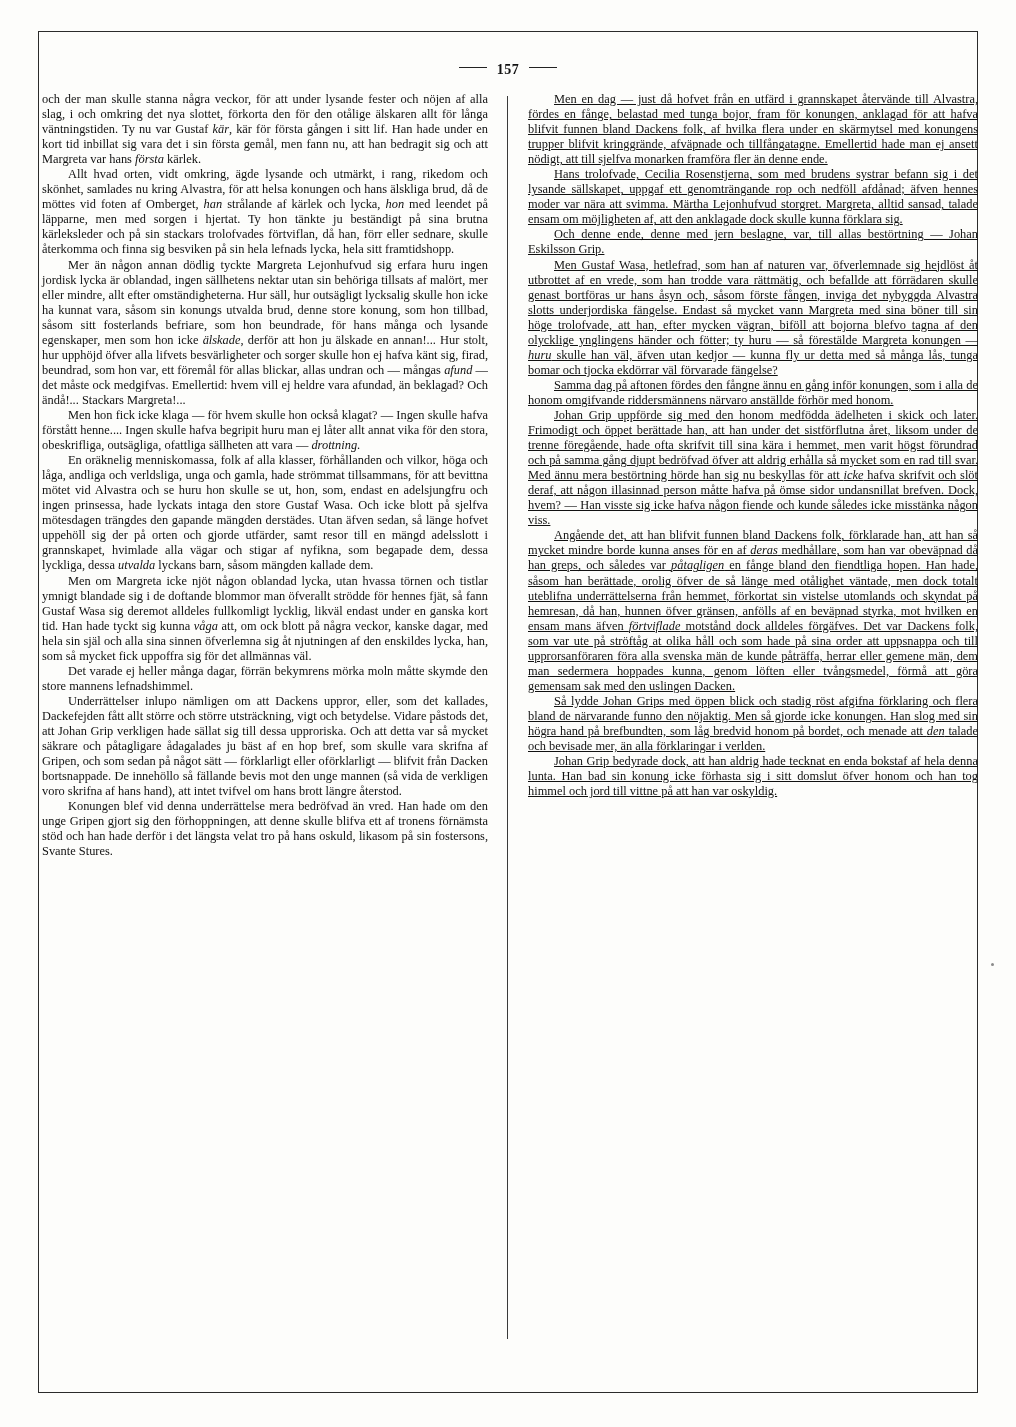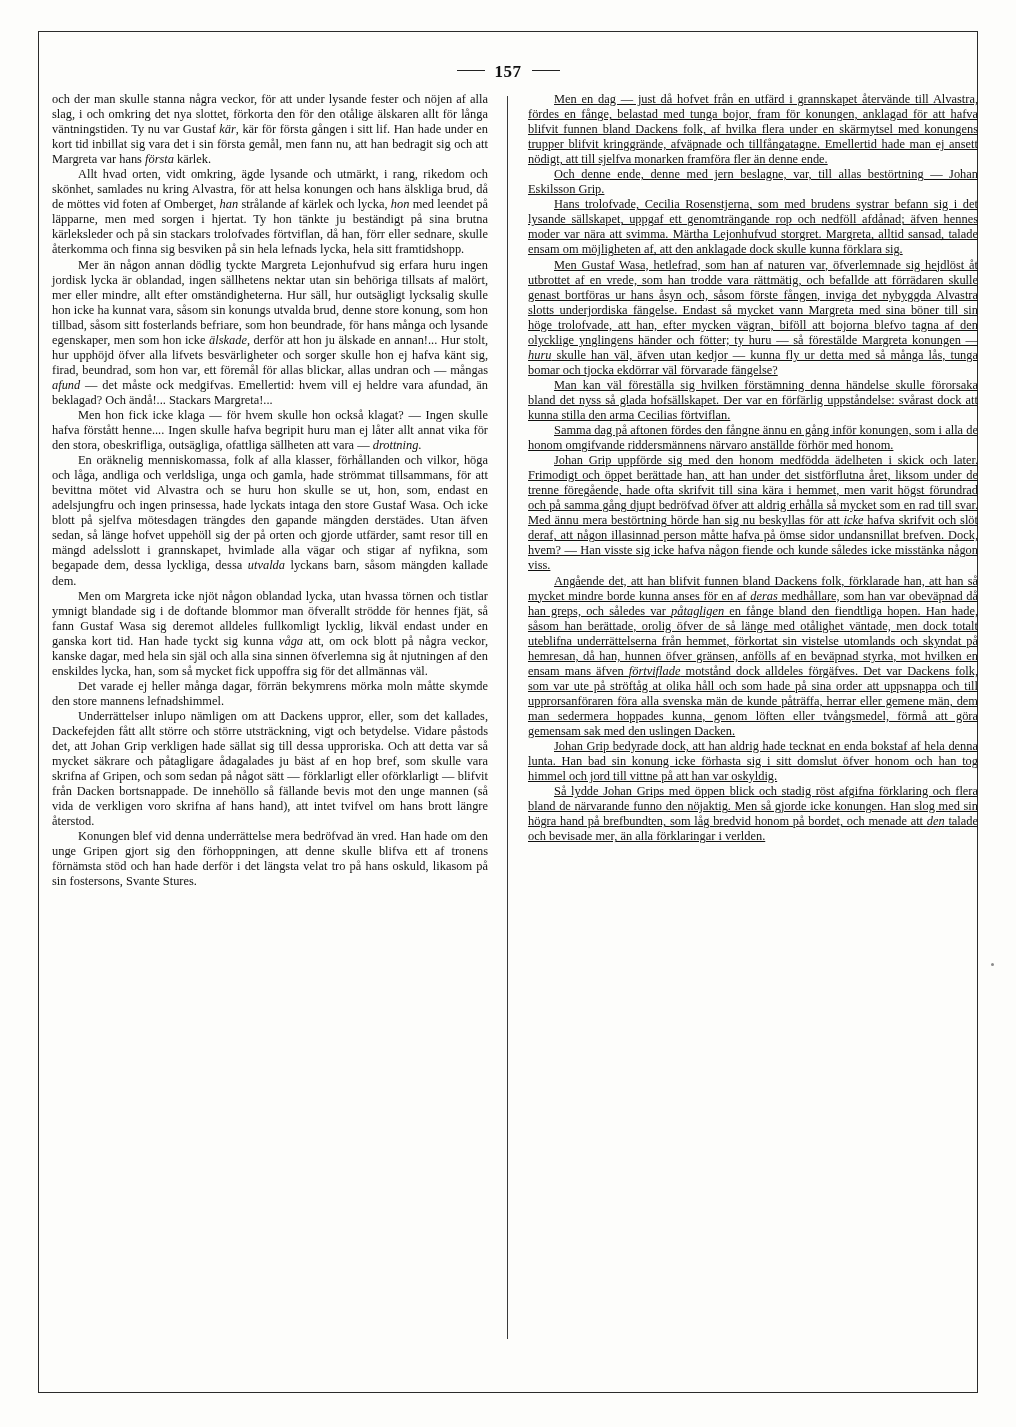--- a/index.html
+++ b/index.html
@@ -28,21 +28,21 @@
     height: 1362px;
     border: 1.2px solid #2b2b2b;
     box-sizing: border-box;
   }
   .page-number-row {
     position: absolute;
     left: 38px;
     top: 62px;
     width: 940px;
     text-align: center;
-    font-size: 17px;
+    font-size: 14px;
     font-weight: bold;
     letter-spacing: 0.5px;
   }
   .page-number-row .rule {
     display: inline-block;
     width: 28px;
     height: 1px;
     background: #222;
     vertical-align: middle;
     margin: 0 10px;
@@ -63,21 +63,21 @@
   .col {
     box-sizing: border-box;
     font-size: 12.4px;
     line-height: 15.05px;
     text-align: justify;
     text-justify: inter-word;
     hyphens: manual;
   }
   .col-left {
     width: 450px;
-    padding-left: 14px;
+    padding-left: 4px;
     margin-left: 0px;
   }
   .col-divider {
     width: 40px;
     position: relative;
   }
   .col-divider:after {
     content: "";
     position: absolute;
     left: 19px;
@@ -128,26 +128,25 @@
         <p>Men hon fick icke klaga — för hvem skulle hon också klagat? — Ingen skulle hafva förstått henne.... Ingen skulle hafva begripit huru man ej låter allt annat vika för den stora, obeskrifliga, outsägliga, ofattliga sällheten att vara — <i>drottning</i>.</p>
         <p>En oräknelig menniskomassa, folk af alla klasser, förhållanden och vilkor, höga och låga, andliga och verldsliga, unga och gamla, hade strömmat tillsammans, för att bevittna mötet vid Alvastra och se huru hon skulle se ut, hon, som, endast en adelsjungfru och ingen prinsessa, hade lyckats intaga den store Gustaf Wasa. Och icke blott på sjelfva mötesdagen trängdes den gapande mängden derstädes. Utan äfven sedan, så länge hofvet uppehöll sig der på orten och gjorde utfärder, samt resor till en mängd adelsslott i grannskapet, hvimlade alla vägar och stigar af nyfikna, som begapade dem, dessa lyckliga, dessa <i>utvalda</i> lyckans barn, såsom mängden kallade dem.</p>
         <p>Men om Margreta icke njöt någon oblandad lycka, utan hvassa törnen och tistlar ymnigt blandade sig i de doftande blommor man öfverallt strödde för hennes fjät, så fann Gustaf Wasa sig deremot alldeles fullkomligt lycklig, likväl endast under en ganska kort tid. Han hade tyckt sig kunna <i>våga</i> att, om ock blott på några veckor, kanske dagar, med hela sin själ och alla sina sinnen öfverlemna sig åt njutningen af den enskildes lycka, han, som så mycket fick uppoffra sig för det allmännas väl.</p>
         <p>Det varade ej heller många dagar, förrän bekymrens mörka moln måtte skymde den store mannens lefnadshimmel.</p>
         <p>Underrättelser inlupo nämligen om att Dackens uppror, eller, som det kallades, Dackefejden fått allt större och större utsträckning, vigt och betydelse. Vidare påstods det, att Johan Grip verkligen hade sällat sig till dessa upproriska. Och att detta var så mycket säkrare och påtagligare ådagalades ju bäst af en hop bref, som skulle vara skrifna af Gripen, och som sedan på något sätt — förklarligt eller oförklarligt — blifvit från Dacken bortsnappade. De innehöllo så fällande bevis mot den unge mannen (så vida de verkligen voro skrifna af hans hand), att intet tvifvel om hans brott längre återstod.</p>
         <p>Konungen blef vid denna underrättelse mera bedröfvad än vred. Han hade om den unge Gripen gjort sig den förhoppningen, att denne skulle blifva ett af tronens förnämsta stöd och han hade derför i det längsta velat tro på hans oskuld, likasom på sin fostersons, Svante Stures.</p>
       </div>
     <div class="col-divider"></div>
     <div class="col col-right">
         <p>Men en dag — just då hofvet från en utfärd i grannskapet återvände till Alvastra, fördes en fånge, belastad med tunga bojor, fram för konungen, anklagad för att hafva blifvit funnen bland Dackens folk, af hvilka flera under en skärmytsel med konungens trupper blifvit kringgrände, afväpnade och tillfångatagne. Emellertid hade man ej ansett nödigt, att till sjelfva monarken framföra fler än denne ende.</p>
+        <p>Hans trolofvade, Cecilia Rosenstjerna, som med brudens systrar befann sig i det lysande sällskapet, uppgaf ett genomträngande rop och nedföll afdånad; äfven hennes moder var nära att svimma. Märtha Lejonhufvud storgret. Margreta, alltid sansad, talade ensam om möjligheten af, att den anklagade dock skulle kunna förklara sig.</p>
         <p>Och denne ende, denne med jern beslagne, var, till allas bestörtning — Johan Eskilsson Grip.</p>
-        <p>Hans trolofvade, Cecilia Rosenstjerna, som med brudens systrar befann sig i det lysande sällskapet, uppgaf ett genomträngande rop och nedföll afdånad; äfven hennes moder var nära att svimma. Märtha Lejonhufvud storgret. Margreta, alltid sansad, talade ensam om möjligheten af, att den anklagade dock skulle kunna förklara sig.</p>
         <p>Men Gustaf Wasa, hetlefrad, som han af naturen var, öfverlemnade sig hejdlöst åt utbrottet af en vrede, som han trodde vara rättmätig, och befallde att förrädaren skulle genast bortföras ur hans åsyn och, såsom förste fången, inviga det nybyggda Alvastra slotts underjordiska fängelse. Endast så mycket vann Margreta med sina böner till sin höge trolofvade, att han, efter mycken vägran, biföll att bojorna blefvo tagna af den olycklige ynglingens händer och fötter; ty huru — så förestälde Margreta konungen — <i>huru</i> skulle han väl, äfven utan kedjor — kunna fly ur detta med så många lås, tunga bomar och tjocka ekdörrar väl förvarade fängelse?</p>
-        <p>Man kan väl föreställa sig hvilken förstämning denna händelse skulle förorsaka bland det nyss så glada hofsällskapet. Der var en förfärlig uppståndelse: svårast dock att kunna stilla den arma Cecilias förtviflan.</p>
         <p>Samma dag på aftonen fördes den fångne ännu en gång inför konungen, som i alla de honom omgifvande riddersmännens närvaro anställde förhör med honom.</p>
         <p>Johan Grip uppförde sig med den honom medfödda ädelheten i skick och later. Frimodigt och öppet berättade han, att han under det sistförflutna året, liksom under de trenne föregående, hade ofta skrifvit till sina kära i hemmet, men varit högst förundrad och på samma gång djupt bedröfvad öfver att aldrig erhålla så mycket som en rad till svar. Med ännu mera bestörtning hörde han sig nu beskyllas för att <i>icke</i> hafva skrifvit och slöt deraf, att någon illasinnad person måtte hafva på ömse sidor undansnillat brefven. Dock, hvem? — Han visste sig icke hafva någon fiende och kunde således icke misstänka någon viss.</p>
         <p>Angående det, att han blifvit funnen bland Dackens folk, förklarade han, att han så mycket mindre borde kunna anses för en af <i>deras</i> medhållare, som han var obeväpnad då han greps, och således var <i>påtagligen</i> en fånge bland den fiendtliga hopen. Han hade, såsom han berättade, orolig öfver de så länge med otålighet väntade, men dock totalt uteblifna underrättelserna från hemmet, förkortat sin vistelse utomlands och skyndat på hemresan, då han, hunnen öfver gränsen, anfölls af en beväpnad styrka, mot hvilken en ensam mans äfven <i>förtviflade</i> motstånd dock alldeles förgäfves. Det var Dackens folk, som var ute på ströftåg at olika håll och som hade på sina order att uppsnappa och till upprorsanföraren föra alla svenska män de kunde påträffa, herrar eller gemene män, dem man sedermera hoppades kunna, genom löften eller tvångsmedel, förmå att göra gemensam sak med den uslingen Dacken.</p>
+        <p>Så lydde Johan Grips med öppen blick och stadig röst afgifna förklaring och flera bland de närvarande funno den nöjaktig. Men så gjorde icke konungen. Han slog med sin högra hand på brefbundten, som låg bredvid honom på bordet, och menade att <i>den</i> talade och bevisade mer, än alla förklaringar i verlden.</p>
         <p>Johan Grip bedyrade dock, att han aldrig hade tecknat en enda bokstaf af hela denna lunta. Han bad sin konung icke förhasta sig i sitt domslut öfver honom och han tog himmel och jord till vittne på att han var oskyldig.</p>
-        <p>Så lydde Johan Grips med öppen blick och stadig röst afgifna förklaring och flera bland de närvarande funno den nöjaktig. Men så gjorde icke konungen. Han slog med sin högra hand på brefbundten, som låg bredvid honom på bordet, och menade att <i>den</i> talade och bevisade mer, än alla förklaringar i verlden.</p>
       </div>
   </div>
 
   <div class="dot-mark"></div>
 </div>
 
 </body></html>

